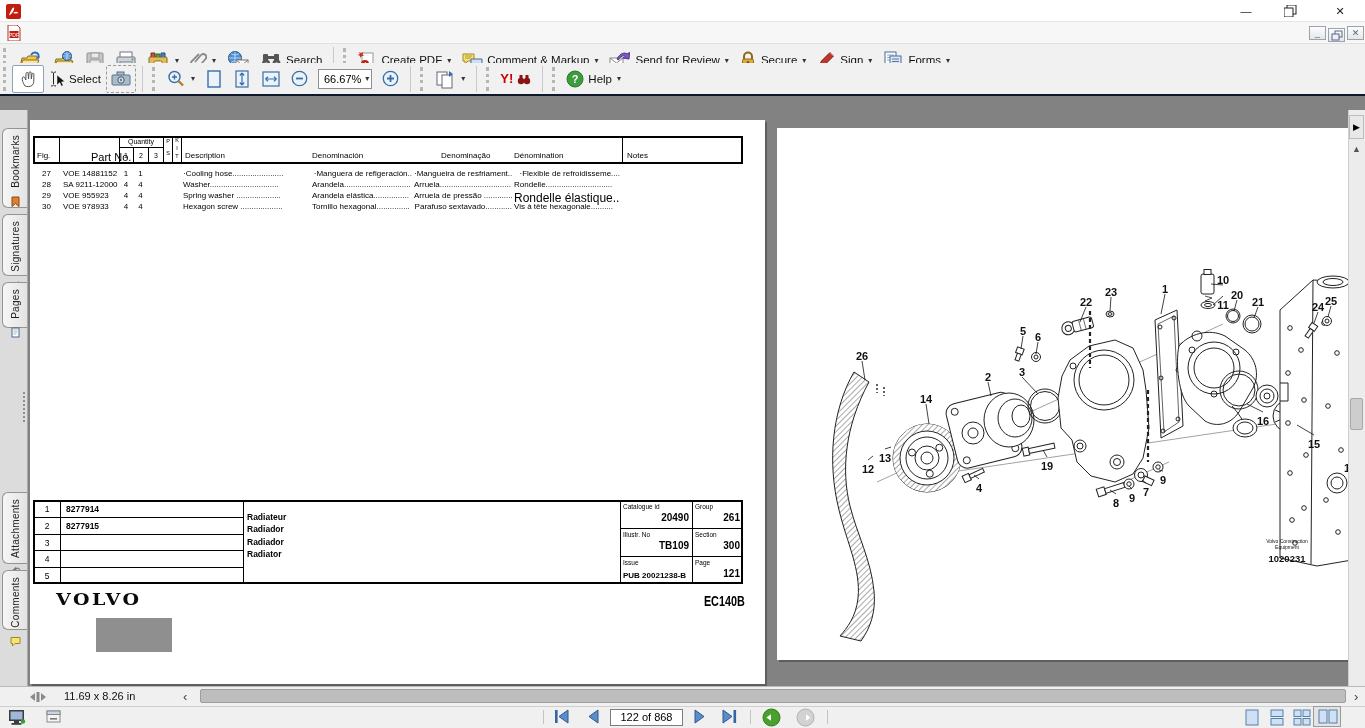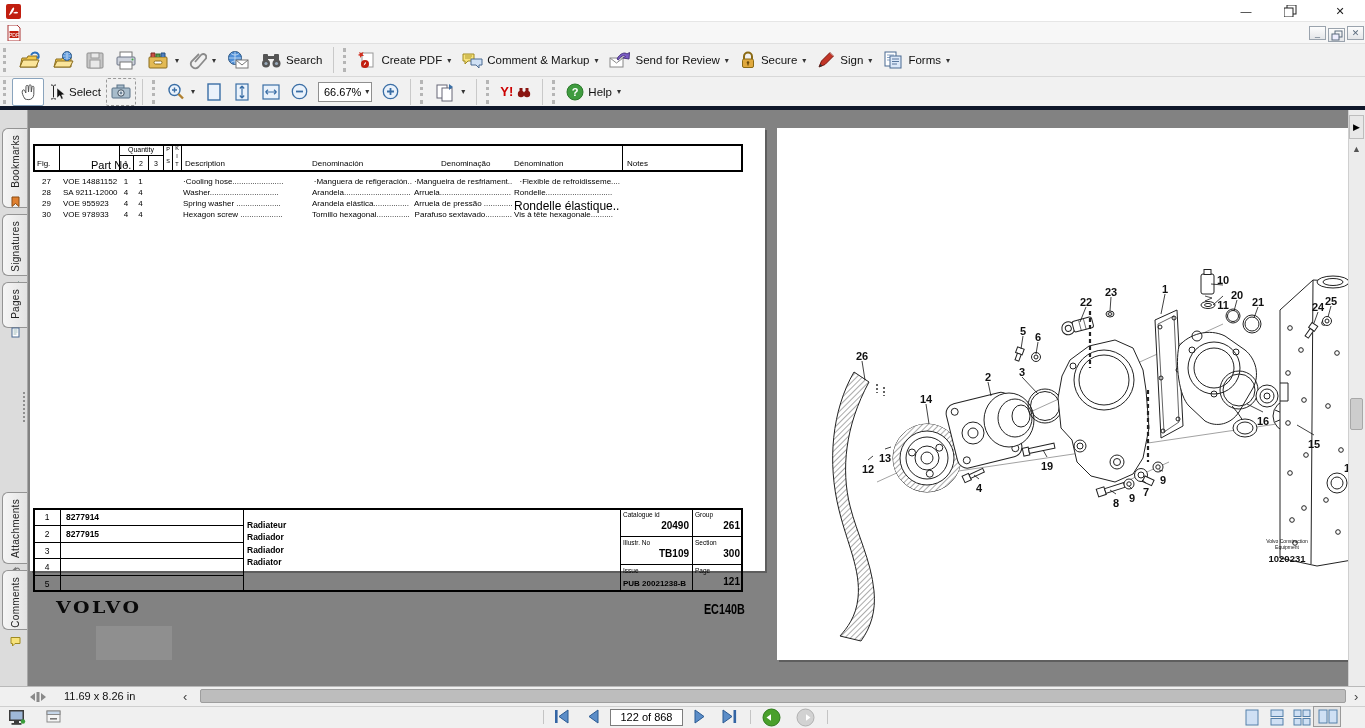--- a/index.html
+++ b/index.html
@@ -12,39 +12,39 @@
   #title-text { left:27px; top:4px; font-size:12px; color:#000; white-space:nowrap; }
   .tb-btn { top:3px; width:28px; height:17px; text-align:center; color:#222; font-size:11px; line-height:16px; }
   #menubar { left:0; top:22px; width:1365px; height:22px; background:#f7f7f7; border-bottom:1px solid #e0e0e0; }
   .menu-item { display:inline-block; padding:3px 9px 0 9px; font-size:11.5px; color:#111; height:22px; }
   #menu-items { position:absolute; left:22px; top:0; }
   .mdi-btn { top:4px; width:17px; height:14px; border:1px solid #9aa3ad; background:linear-gradient(#fdfdfd,#e4e6e9); font-size:9px; line-height:12px; text-align:center; color:#5a6b7d; }
 
   
   .toolbar { left:0; width:1365px; height:33px; background:#f1f1f1; border-bottom:1px solid #d8d8d8; display:flex; align-items:center; }
   #toolbar1 { top:44px; }
-  #toolbar2 { top:77px; border-bottom:4px solid #0f172a;align-items:center; }
+  #toolbar2 { top:63px; border-bottom:2px solid #0f172a;align-items:center; }
   .grip { width:5px; height:24px; margin:0 4px 0 3px; border-left:3px dotted #b5b5b5; }
   .tsep { width:1px; height:26px; background:#c9c9c9; margin:0 6px; }
   .tbtn { display:flex; align-items:center; gap:4px; padding:2px 5px; height:28px; border-radius:2px; font-size:11.5px; color:#111; white-space:nowrap; }
   .tbtn.pressed { background:#ffffff; border:1px solid #8aa4bd; }
   .caret { font-size:8px; color:#333; margin-left:1px; }
   .zoombox { display:flex; align-items:center; background:#fff; border:1px solid #8f8f8f; height:20px; padding:0 2px 0 5px; font-size:11px; }
   .zoombox .caret { margin-left:4px; }
 
   
   #workspace { left:0; top:110px; width:1365px; height:576px; background:#828282; overflow:hidden; }
   #tabstrip { left:0; top:110px; width:28px; height:576px; background:#dcdcdc; border-right:1px solid #a8a8a8; }
   .side-tab { position:absolute; left:2px; width:25px; background:linear-gradient(90deg,#f6f6f6,#e3e3e3); border:1px solid #949494; border-right:none; border-radius:6px 0 0 6px; display:flex; flex-direction:column; align-items:center; justify-content:flex-start; padding-top:6px; }
   .side-tab .vtext { writing-mode:vertical-rl; transform:rotate(180deg); font-size:10px; color:#222; letter-spacing:.3px; }
   .side-tab .ticon { margin-top:5px; }
   #pane-splitter { left:23px; top:392px; width:5px; height:30px; border-left:2px dotted #8f8f8f; }
 
   .page { position:absolute; background:#ffffff; box-shadow:2px 2px 0 #5e5e5e; }
-  #page-left  { left:30px;  top:128px; width:735px; height:443px; }
+  #page-left  { left:30px;  top:120px; width:735px; height:564px; }
   #page-right { left:777px; top:128px; width:575px; height:532px; }
 
   
   .pt { position:absolute; font-size:8px; color:#000; white-space:nowrap; }
   #pt-box { left:3px; top:16px; width:710px; height:28px; border:2px solid #000; }
   .vline { position:absolute; width:1px; background:#000; }
   .hline { position:absolute; height:1px; background:#000; }
   .tiny { font-size:5.5px; line-height:6.5px; }
 
   

